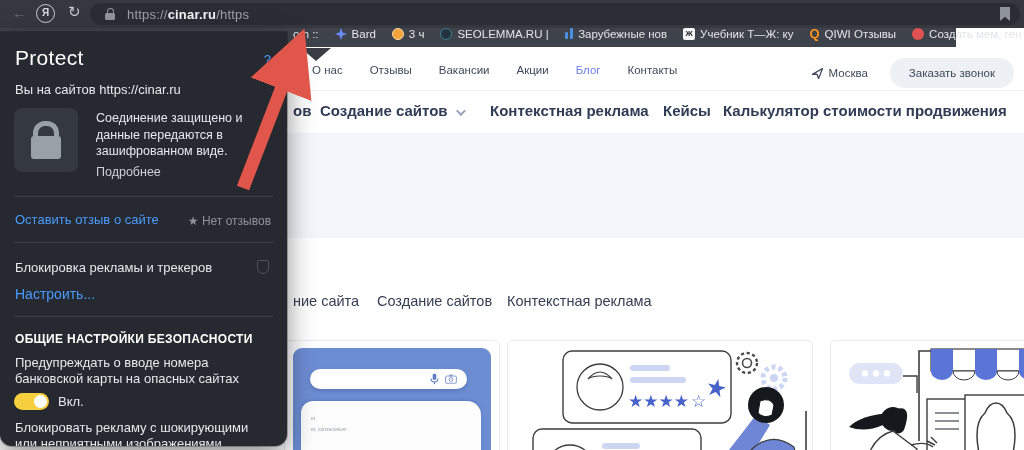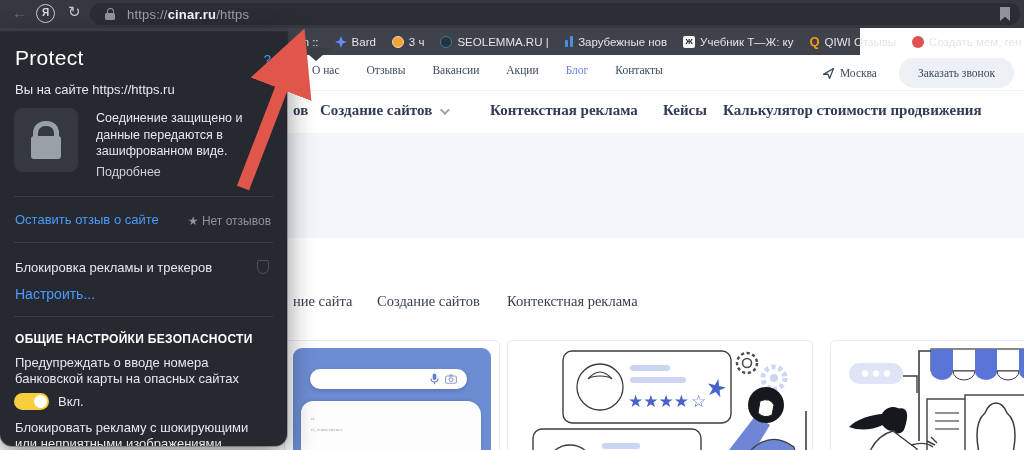--- a/index.html
+++ b/index.html
@@ -17,37 +17,37 @@
     border-radius:12px; display:flex; align-items:center; }
   .minilock { width:10px; height:12px; position:relative; margin-left:15px; }
   .minilock .sh { position:absolute; left:1.5px; top:0; width:7px; height:7px; border:1.8px solid #8f949c;
     border-bottom:none; border-radius:4px 4px 0 0; }
   .minilock .bd { position:absolute; left:0; bottom:0; width:10px; height:7px; background:#8f949c; border-radius:1.5px; }
   .urltext { margin-left:12px; font-size:13px; color:#9aa0a7; letter-spacing:.2px; }
   .urltext b { color:#f1f2f4; font-weight:bold; }
   .flag { position:absolute; right:10px; top:4px; width:10px; height:14px; background:#8f949c;
     clip-path:polygon(0 0,100% 0,100% 100%,50% 70%,0 100%); }
 
-  .bookmarks { position:absolute; left:0; top:28px; width:860px; height:27px; background:#3e424a; z-index:4;
+  .bookmarks { position:absolute; left:0; top:20px; width:956px; height:27px; background:#3e424a; z-index:4;
     display:flex; align-items:center; padding-left:293px; gap:16px; white-space:nowrap; }
   .bm { display:inline-flex; align-items:center; gap:5px; font-size:11.5px; color:#e3e5e9; flex:0 0 auto; }
   .ic { display:inline-block; flex:0 0 auto; }
   .ic-dot { width:12px; height:12px; border-radius:50%; }
   .ic-clock { background:#f2a33a; border:1.5px solid #fbd9a6; }
   .ic-seo { background:#223240; border:1.5px solid #3f7f8f; }
   .ic-meme { background:#e05252; }
   .ic-sq { width:12px; height:12px; border-radius:2px; font-size:8px; font-weight:bold;
     display:inline-flex; align-items:center; justify-content:center; }
   .ic-tj { background:#f5f6f8; color:#15181c; }
   .ic-q { color:#ff9417; font-weight:bold; font-size:13px; line-height:12px; }
   .ic-chart { display:inline-flex; align-items:flex-end; gap:1.5px; height:11px; }
   .ic-chart i { display:block; width:3.5px; background:#4a90e2; border-radius:1px; }
 
   
-  .page { position:absolute; left:0; top:55px; width:1024px; height:395px; background:#fff; z-index:1;font-family:Liberation Serif, serif; }
+  .page { position:absolute; left:0; top:55px; width:1024px; height:395px; background:#fff; z-index:1; }
   .utilnav { position:absolute; top:9px; left:312px; display:flex; gap:27px; font-size:11.5px;
     font-weight:500; color:#3e4a5c; }
   .utilnav .active { color:#6e80e8; }
   .util-right { position:absolute; top:3px; right:10px; display:flex; align-items:center; gap:22px; }
   .city { display:flex; align-items:flex-end; gap:6px; font-size:11.5px; font-weight:500; color:#3e4a5c; }
   .cta { background:#edf0f5; border-radius:17px; padding:9px 19px; font-size:11.5px; font-weight:500; color:#3e4a5c; }
   .util-divider { position:absolute; top:35px; left:0; right:0; height:1px; background:#f0f2f5; }
   .mainnav { position:absolute; top:47px; left:0; right:0; height:30px; font-size:15px; font-weight:600; color:#303c55; }
   .mainnav span.item { position:absolute; top:0; }
   .chev { width:7px; height:7px; border-right:2px solid #98a3b8; border-bottom:2px solid #98a3b8;
@@ -292,21 +292,21 @@
       <span>Создать мем, ген</span>
       </span>
 
   </div>
 
   <div class="notch"></div>
 
   <div class="panel">
     <div class="p-title">Protect</div>
     <div class="p-help">?</div>
-    <div class="p-site">Вы на сайте https://https.ru</div>
+    <div class="p-site">Вы на сайтов https://cinar.ru</div>
     <div class="locktile">
         <i class="sh"></i>
         <i class="bd"></i>
       </div>
     <div class="p-secure">Соединение защищено и данные передаются в зашифрованном виде.</div>
     <div class="p-more">Подробнее</div>
     <div class="divider" style="top:164px"></div>
     <div class="p-review">Оставить отзыв о сайте</div>
     <div class="p-noreviews"><span>★</span> <span>Нет отзывов</span></div>
     <div class="divider" style="top:210px"></div>

